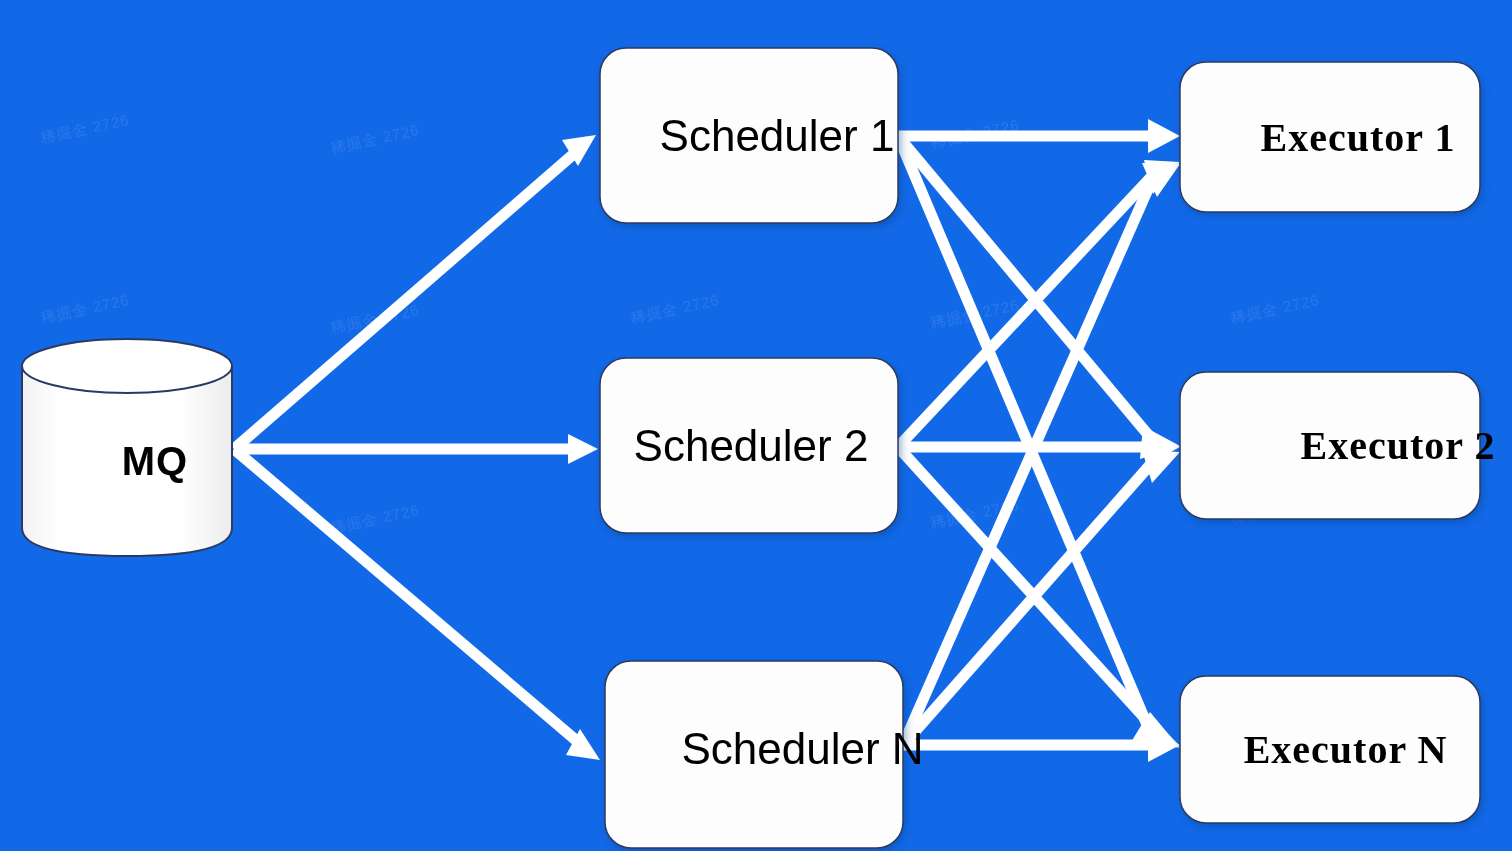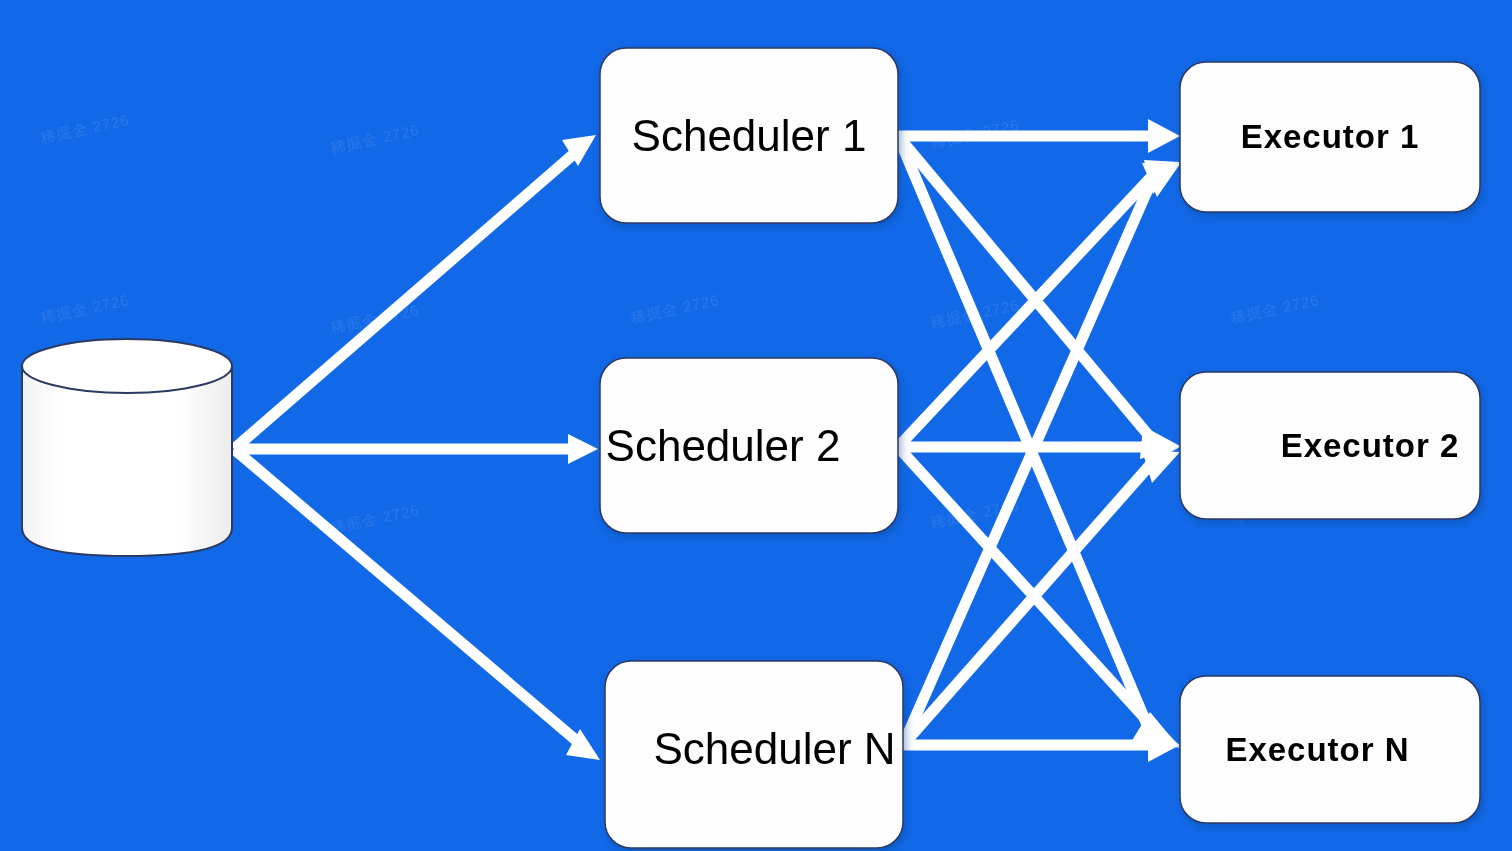--- a/index.html
+++ b/index.html
@@ -23,30 +23,31 @@
     height: 851px;
   }
   .node-label {
     position: absolute;
     display: flex;
     align-items: center;
     justify-content: center;
     color: #000000;
     pointer-events: none;
     white-space: nowrap;
+    padding-left: 28px;
   }
   .scheduler-label {
     font-family: "Liberation Sans", sans-serif;
     font-size: 44px;
     font-weight: 400;
     letter-spacing: 0px;
   }
   .executor-label {
-    font-family: Liberation Sans, sans-serif;
-    font-size: 33px;
+    font-family: Liberation Serif, serif;
+    font-size: 40px;
     font-weight: 600;
     letter-spacing: 1px;
     border-radius: 10px;
   }
   .mq-label {
     font-family: "Liberation Sans", sans-serif;
     font-size: 40px;
     font-weight: 700;
     letter-spacing: 1px;
   }
@@ -184,20 +185,21 @@
 
     <rect x="600" y="48" width="298" height="175" rx="26" ry="26" fill="#fdfdfd" stroke="#2b3a63" stroke-width="1.5" filter="url(#node-shadow)"></rect>
     <rect x="600" y="358" width="298" height="175" rx="26" ry="26" fill="#fdfdfd" stroke="#2b3a63" stroke-width="1.5" filter="url(#node-shadow)"></rect>
     <rect x="605" y="661" width="298" height="187" rx="26" ry="26" fill="#fdfdfd" stroke="#2b3a63" stroke-width="1.5" filter="url(#node-shadow)"></rect>
 
     <rect x="1180" y="62" width="300" height="150" rx="26" ry="26" fill="#fdfdfd" stroke="#2b3a63" stroke-width="1.5" filter="url(#node-shadow)"></rect>
     <rect x="1180" y="372" width="300" height="147" rx="26" ry="26" fill="#fdfdfd" stroke="#2b3a63" stroke-width="1.5" filter="url(#node-shadow)"></rect>
     <rect x="1180" y="676" width="300" height="147" rx="26" ry="26" fill="#fdfdfd" stroke="#2b3a63" stroke-width="1.5" filter="url(#node-shadow)"></rect>
   </svg>
 
+  <div class="node-label mq-label" style="left:22px; top:366px; width:210px; height:190px;">MQ</div>
 
   <div class="node-label scheduler-label" style="left:600px; top:48px; width:298px; height:175px;">Scheduler 1</div>
   <div class="node-label scheduler-label" style="left:600px; top:358px; width:246px; height:175px;">Scheduler 2</div>
   <div class="node-label scheduler-label" style="left:605px; top:661px; width:339px; height:176px;">Scheduler N</div>
 
   <div class="node-label executor-label" style="left:1180px; top:62px; width:300px; height:150px;">Executor 1</div>
   <div class="node-label executor-label" style="left:1180px; top:372px; width:300px; height:147px;margin-left:40px;">Executor 2</div>
   <div class="node-label executor-label" style="left:1180px; top:676px; width:275px; height:147px;">Executor N</div>
 
 

